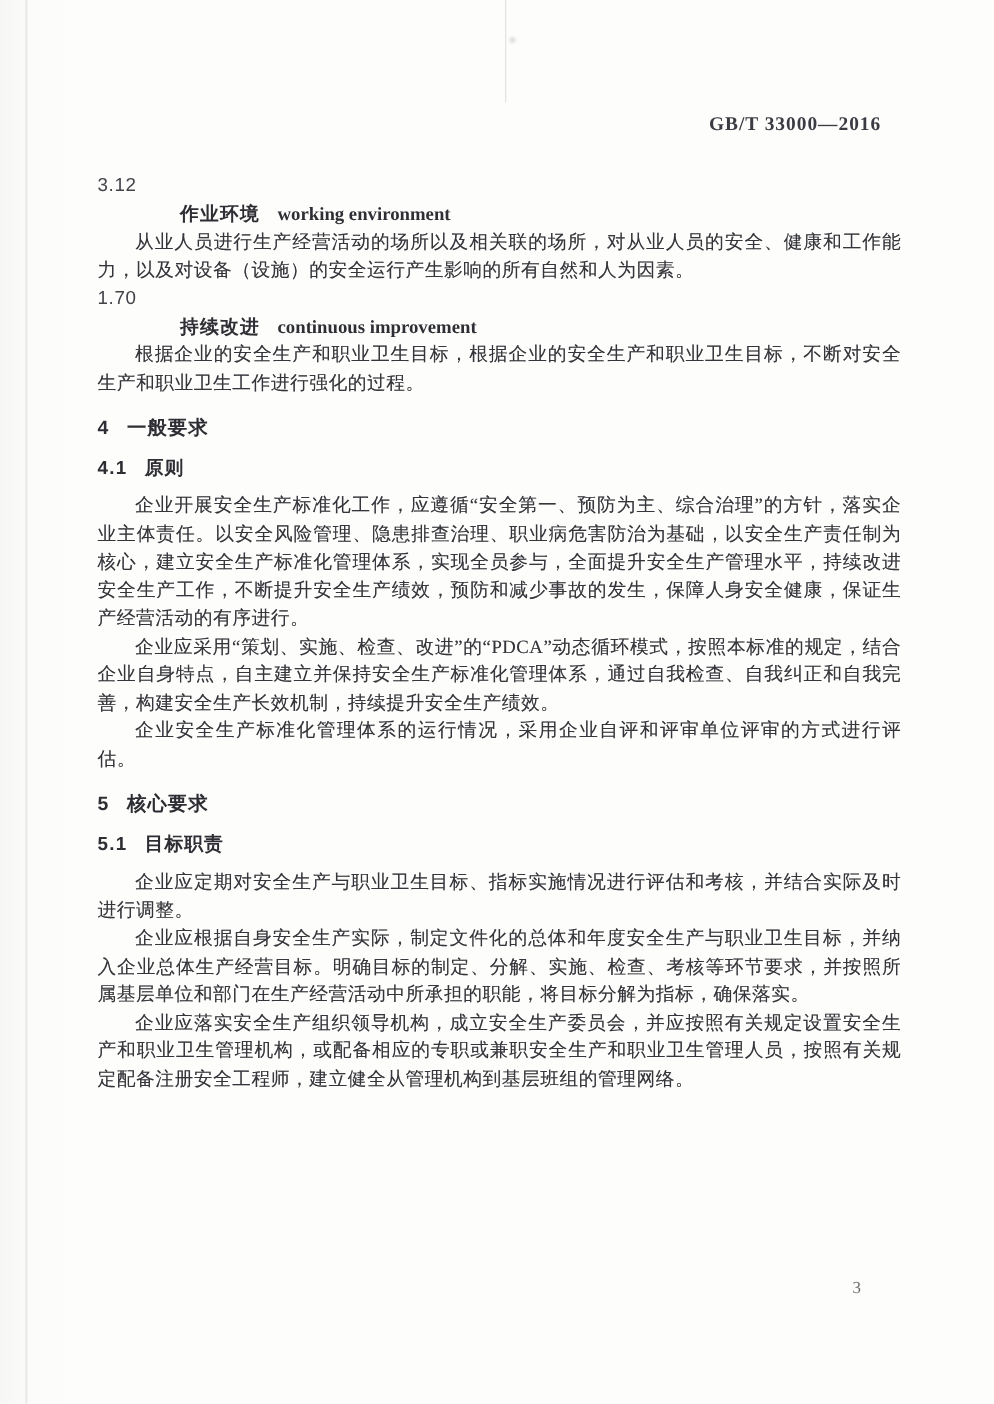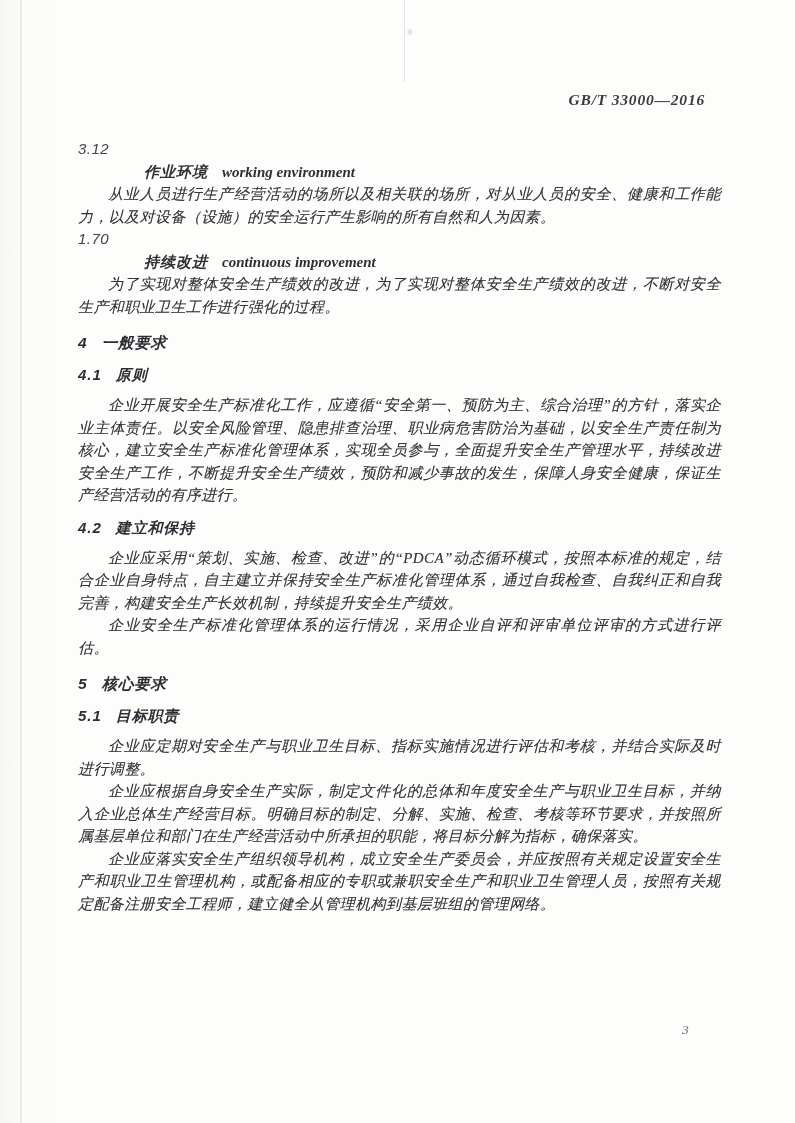--- a/index.html
+++ b/index.html
@@ -7,21 +7,20 @@
     width: 795px; height: 1123px;
     background: #ffffff;
     font-family: "Liberation Serif", "DejaVu Serif", serif;
   }
   .page {
     position: relative;
     width: 795px; height: 1123px;
     overflow: hidden;
     background: linear-gradient(90deg, #f6f6f4 0px, #fcfcfb 26px, #fdfdfc 60px, #fdfdfc 100%);
     color: #3a3a40;
-    font-style: italic;
   }
   
   .scan-line-left {
     position: absolute; left: 20px; top: 0;
     width: 2px; height: 1123px;
     background: rgba(195,195,192,0.28);
   }
   .scan-line-center {
     position: absolute; left: 404px; top: 0;
     width: 1px; height: 82px;
@@ -107,25 +106,24 @@
   <div class="scan-smudge"></div>
 
   <div class="doc-header">GB/T 33000—2016</div>
 
   <main class="content" id="content">
       <p class="clause-num">3.12</p>
       <p class="term"><span class="term-zh">作业环境</span><span class="term-en">working environment</span></p>
       <p class="para">从业人员进行生产经营活动的场所以及相关联的场所，对从业人员的安全、健康和工作能力，以及对设备（设施）的安全运行产生影响的所有自然和人为因素。</p>
       <p class="clause-num">1.70</p>
       <p class="term"><span class="term-zh">持续改进</span><span class="term-en">continuous improvement</span></p>
-      <p class="para">为了实现对整体安全生产绩效的改进，为了实现对整体安全生产绩效的改进，不断对安全生产和职业卫生工作进行强化的过程。</p>
+      <p class="para">根据企业的安全生产和职业卫生目标，根据企业的安全生产和职业卫生目标，不断对安全生产和职业卫生工作进行强化的过程。</p>
       <p class="heading h1"><span class="h-num">4</span><span class="h-title">一般要求</span></p>
       <p class="heading h2"><span class="h-num">4.1</span><span class="h-title">原则</span></p>
       <p class="para">企业开展安全生产标准化工作，应遵循“安全第一、预防为主、综合治理”的方针，落实企业主体责任。以安全风险管理、隐患排查治理、职业病危害防治为基础，以安全生产责任制为核心，建立安全生产标准化管理体系，实现全员参与，全面提升安全生产管理水平，持续改进安全生产工作，不断提升安全生产绩效，预防和减少事故的发生，保障人身安全健康，保证生产经营活动的有序进行。</p>
-      <p class="heading h2"><span class="h-num">4.2</span><span class="h-title">建立和保持</span></p>
       <p class="para">企业应采用“策划、实施、检查、改进”的“PDCA”动态循环模式，按照本标准的规定，结合企业自身特点，自主建立并保持安全生产标准化管理体系，通过自我检查、自我纠正和自我完善，构建安全生产长效机制，持续提升安全生产绩效。</p>
       <p class="para">企业安全生产标准化管理体系的运行情况，采用企业自评和评审单位评审的方式进行评估。</p>
       <p class="heading h1"><span class="h-num">5</span><span class="h-title">核心要求</span></p>
       <p class="heading h2"><span class="h-num">5.1</span><span class="h-title">目标职责</span></p>
       <p class="para">企业应定期对安全生产与职业卫生目标、指标实施情况进行评估和考核，并结合实际及时进行调整。</p>
       <p class="para">企业应根据自身安全生产实际，制定文件化的总体和年度安全生产与职业卫生目标，并纳入企业总体生产经营目标。明确目标的制定、分解、实施、检查、考核等环节要求，并按照所属基层单位和部门在生产经营活动中所承担的职能，将目标分解为指标，确保落实。</p>
       <p class="para">企业应落实安全生产组织领导机构，成立安全生产委员会，并应按照有关规定设置安全生产和职业卫生管理机构，或配备相应的专职或兼职安全生产和职业卫生管理人员，按照有关规定配备注册安全工程师，建立健全从管理机构到基层班组的管理网络。</p>
     </main>
 
   <div class="page-number">3</div>

